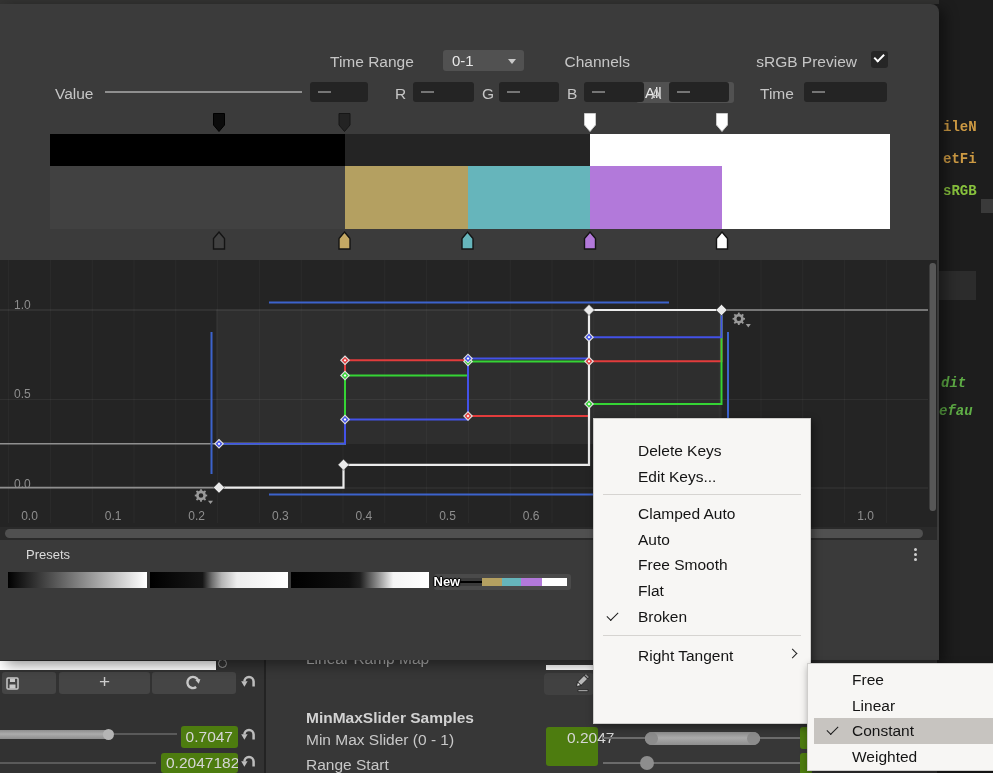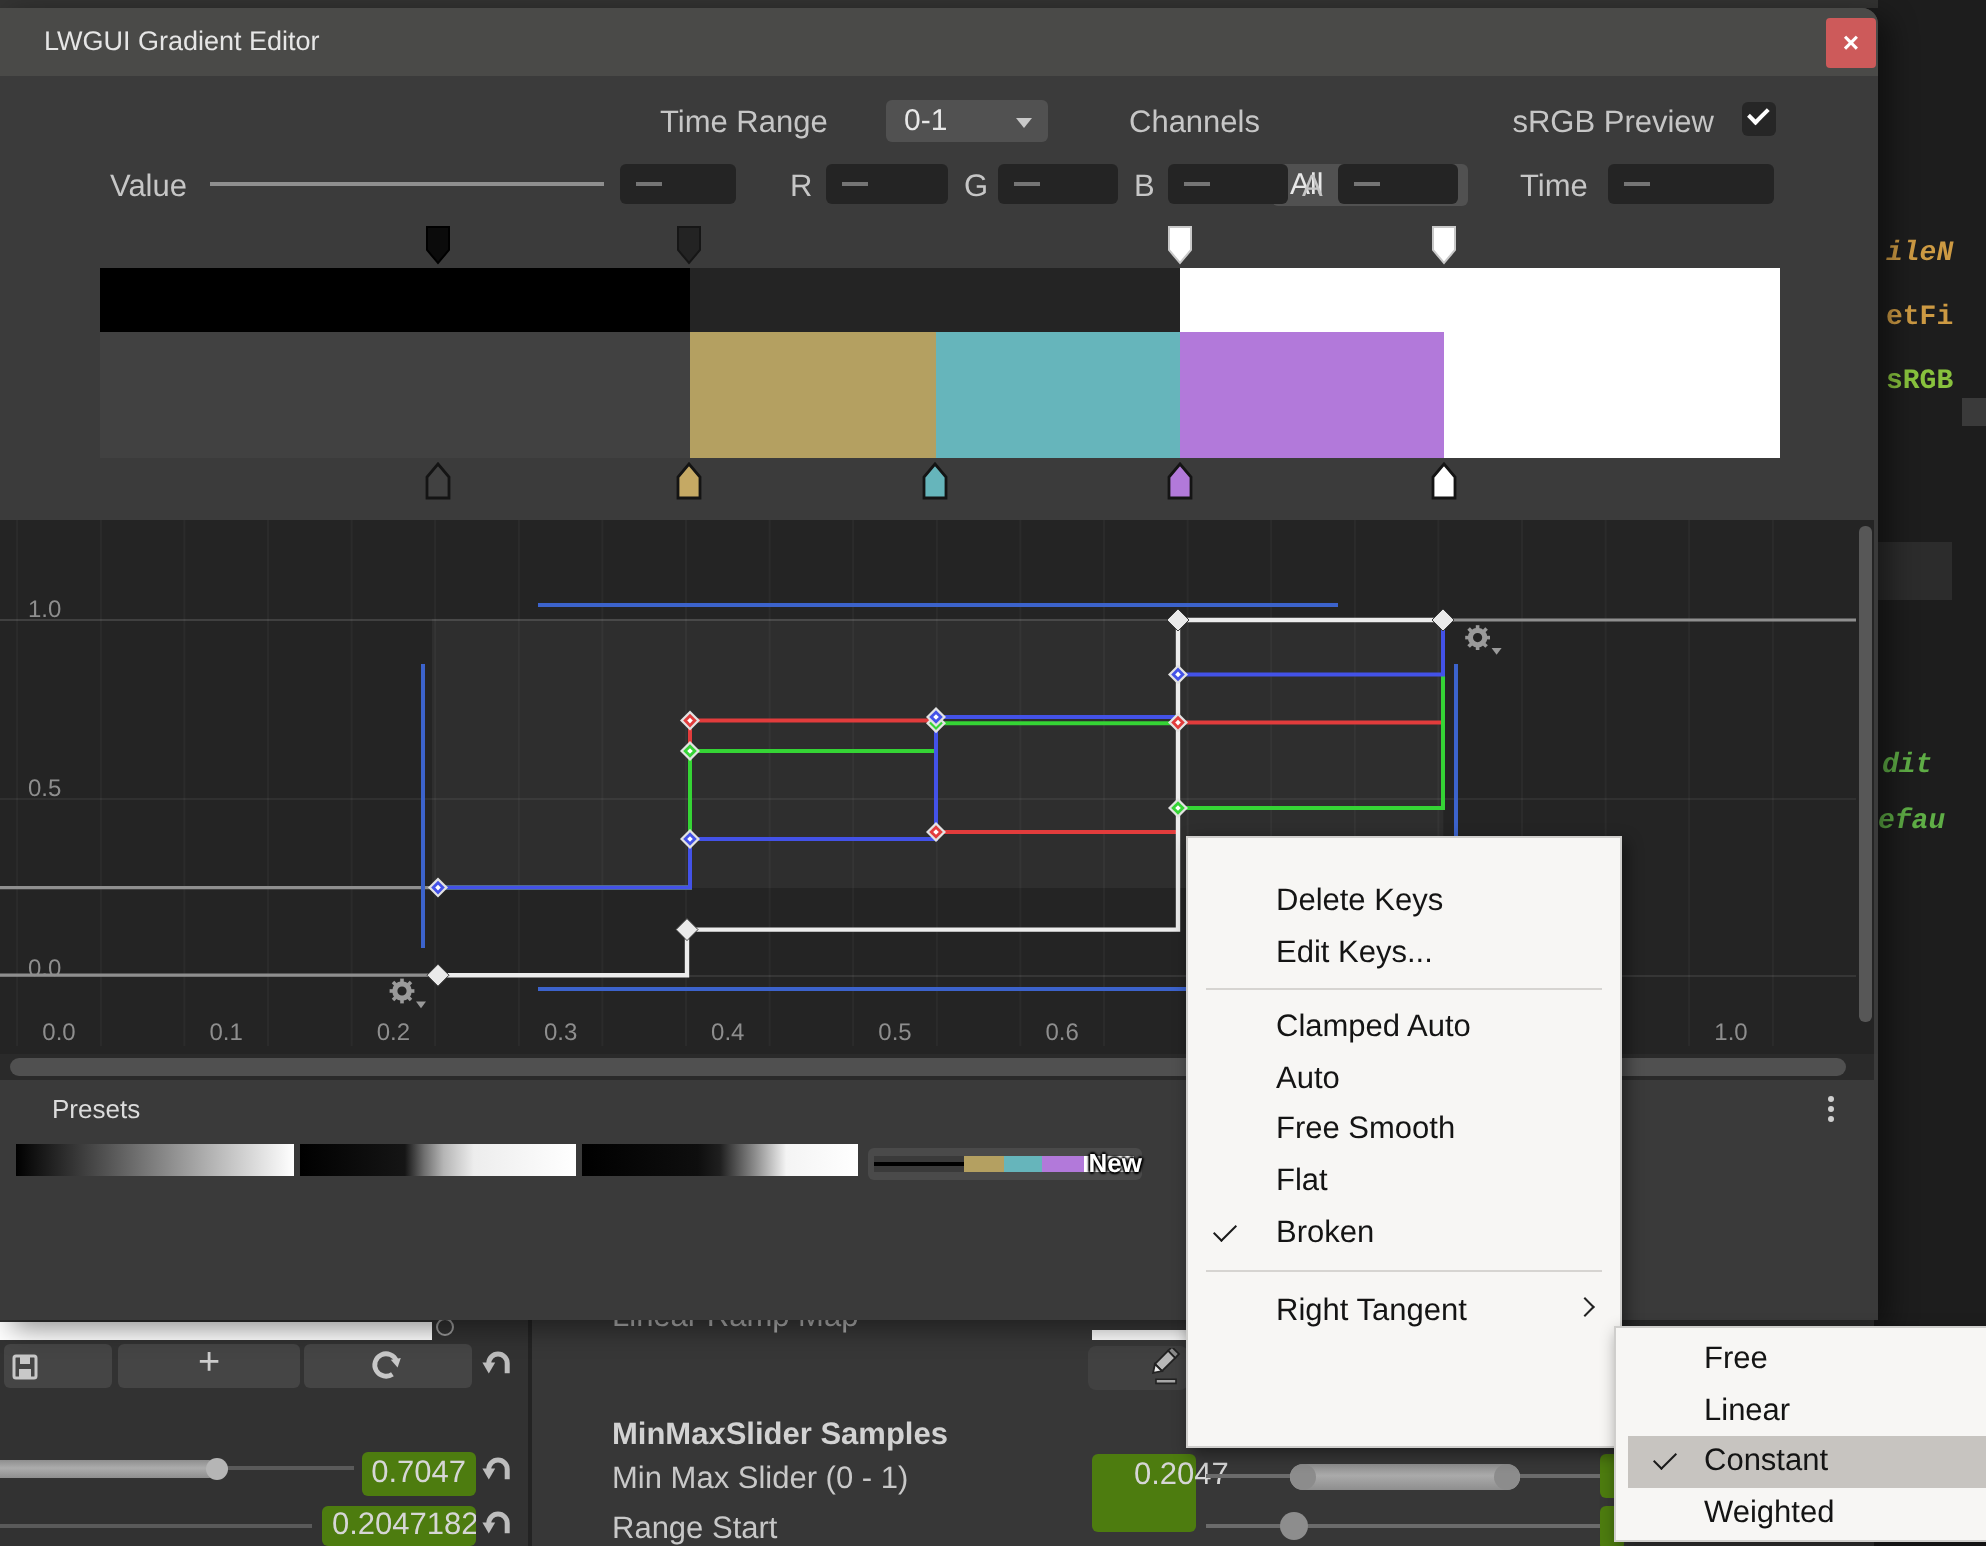--- a/index.html
+++ b/index.html
@@ -29,21 +29,21 @@
   .btn { position:absolute; background:#454545; border-radius:3px; }
   .nbox { position:absolute; background:#4d7c0f; border-radius:3px; color:#d6d6d6;
           font-size:15.5px; }
 </style>
 </head>
 <body>
 
 <div class="abs" style="left:0;top:0;width:939px;height:4px;background:#333332;"></div>
 
 <div class="abs" style="left:939px;top:0;width:54px;height:773px;background:#1d1d1d;font-family:'Liberation Mono',monospace;font-size:14px;font-weight:bold;">
-  <div class="abs" style="left:4px;top:119px;color:#cd9a43;font-style:italic;">ileN</div>
+  <div class="abs" style="left:4px;top:119px;color:#cd9a43;">ileN</div>
   <div class="abs" style="left:4px;top:151px;color:#cd9a43;">etFi</div>
   <div class="abs" style="left:4px;top:183px;color:#88c23d;">sRGB</div>
   <div class="abs" style="left:42px;top:199px;width:12px;height:14px;background:#3a3a3a;"></div>
   <div class="abs" style="left:0;top:271px;width:37px;height:29px;background:#2c2c2c;"></div>
   <div class="abs" style="left:2px;top:375px;color:#5fae46;font-style:italic;">dit</div>
   <div class="abs" style="left:0px;top:403px;color:#5fae46;font-style:italic;">efau</div>
 </div>
 
 <div class="abs" id="botleft" style="left:0;top:660px;width:264px;height:113px;background:#323232;overflow:hidden;">
   <div class="abs" style="left:0;top:1px;width:216px;height:8.5px;background:#fff;"></div>
@@ -104,24 +104,20 @@
   <div class="abs" style="left:481px;top:71.5px;width:13px;height:13px;border-radius:50%;background:#8c8c8c;"></div>
   <div class="nbox" style="left:534px;top:67px;width:12px;height:22px;"></div>
   <div class="abs" style="left:40px;top:95.5px;color:#c8c8c8;font-size:15.5px;">Range Start</div>
   <div class="abs" style="left:337px;top:101.5px;width:197px;height:2.5px;background:#6b6b6b;"></div>
   <div class="abs" style="left:373.5px;top:96px;width:14px;height:14px;border-radius:50%;background:#8d8d8d;"></div>
   <div class="nbox" style="left:534px;top:93px;width:12px;height:22px;"></div>
 </div>
 
 <div class="abs" id="win" style="left:0;top:4px;width:939px;height:656px;background:#3b3b3b;border-radius:0 8px 0 0;overflow:hidden;box-shadow:6px 4px 14px rgba(0,0,0,0.45);">
 
-  <div class="abs" style="left:0;top:0;width:939px;height:34px;background:#4a4a48;">
-    <div class="abs" style="left:22px;top:0;line-height:34px;color:#e6e6e6;font-size:13.5px;">LWGUI Gradient Editor</div>
-    <div class="abs" style="left:913px;top:5px;width:25px;height:25px;background:#cd5a5a;border-radius:2px;color:#fff;text-align:center;line-height:24px;font-size:14px;font-weight:bold;">×</div>
-  </div>
 
   <div class="lbl abs" style="left:330px;top:49px;width:107px;text-align:left;">Time Range</div>
   <div class="dd" style="left:443px;top:46px;width:81px;height:21px;">0-1<span class="arr"></span></div>
   <div class="lbl abs" style="left:520px;top:49px;width:110px;text-align:right;">Channels</div>
   <div class="dd" style="left:636px;top:46px;width:98px;height:21px;margin-top:32px;">All<span class="arr"></span></div>
   <div class="lbl abs" style="left:730px;top:49px;width:127px;text-align:right;">sRGB Preview</div>
   <div class="abs" style="left:871px;top:47px;width:17px;height:17px;background:#262626;border-radius:3px;">
     <span class="chk abs" style="left:2.5px;top:3px;width:10px;height:5.5px;"></span>
   </div>
 
@@ -351,21 +347,21 @@
     <div class="abs" style="left:150px;top:32px;width:138px;height:16px;background:linear-gradient(90deg,#000 0%,#151515 38%,#6f6f6f 45%,#b5b5b5 52%,#ededed 63%,#fff 100%);"></div>
     <div class="abs" style="left:291px;top:32px;width:138px;height:16px;background:linear-gradient(90deg,#000 0%,#0e0e0e 42%,#1f1f1f 50%,#8f8f8f 63%,#f4f4f4 74%,#fff 100%);"></div>
     <div class="abs" style="left:433.5px;top:33.5px;width:137.5px;height:16px;background:#4a4a4a;border-radius:3px;">
       <div class="abs" style="left:3px;top:4px;width:130px;height:8px;background:#3a3a3a;">
         <div class="abs" style="left:0;top:3px;width:46px;height:2.5px;background:#000;"></div>
         <div class="abs" style="left:45.5px;top:0;width:19.5px;height:8px;background:#b4a061;"></div>
         <div class="abs" style="left:65px;top:0;width:19px;height:8px;background:#66b5bb;"></div>
         <div class="abs" style="left:84px;top:0;width:21px;height:8px;background:#b279da;"></div>
         <div class="abs" style="left:105px;top:0;width:25px;height:8px;background:#fff;"></div>
       </div>
-      <div class="abs" style="left:0;top:0;width:137.5px;text-align:right;line-height:16px;color:#fff;font-size:13px;font-weight:bold;text-shadow:-1px 0 1px #000, 1px 0 1px #000, 0 -1px 1px #000, 0 1px 1px #000;">New</div>
+      <div class="abs" style="left:0;top:0;width:137.5px;text-align:left;line-height:16px;color:#fff;font-size:13px;font-weight:bold;text-shadow:-1px 0 1px #000, 1px 0 1px #000, 0 -1px 1px #000, 0 1px 1px #000;">New</div>
     </div>
   </div>
 </div>
 
 <div class="menu" style="left:593px;top:418px;width:218px;height:306px;padding-top:19px;">
   <div class="mi">Delete Keys</div>
   <div class="mi">Edit Keys...</div>
   <div class="msep"></div>
   <div class="mi">Clamped Auto</div>
   <div class="mi">Auto</div>

